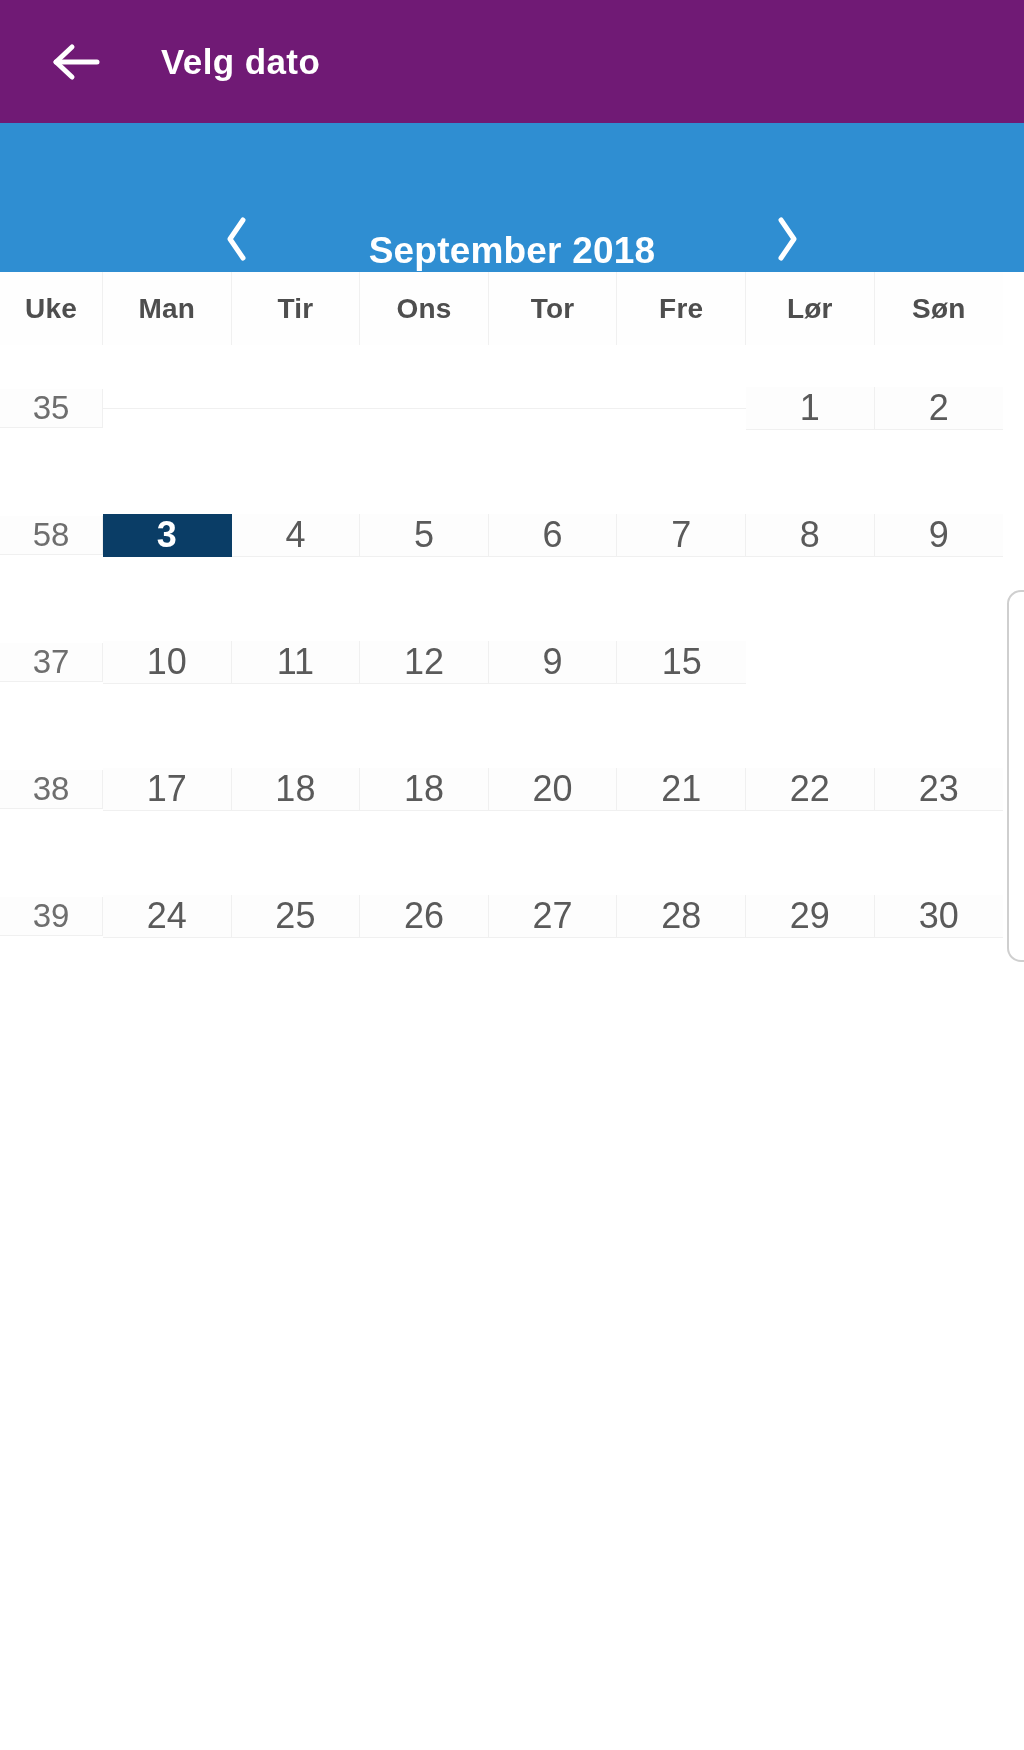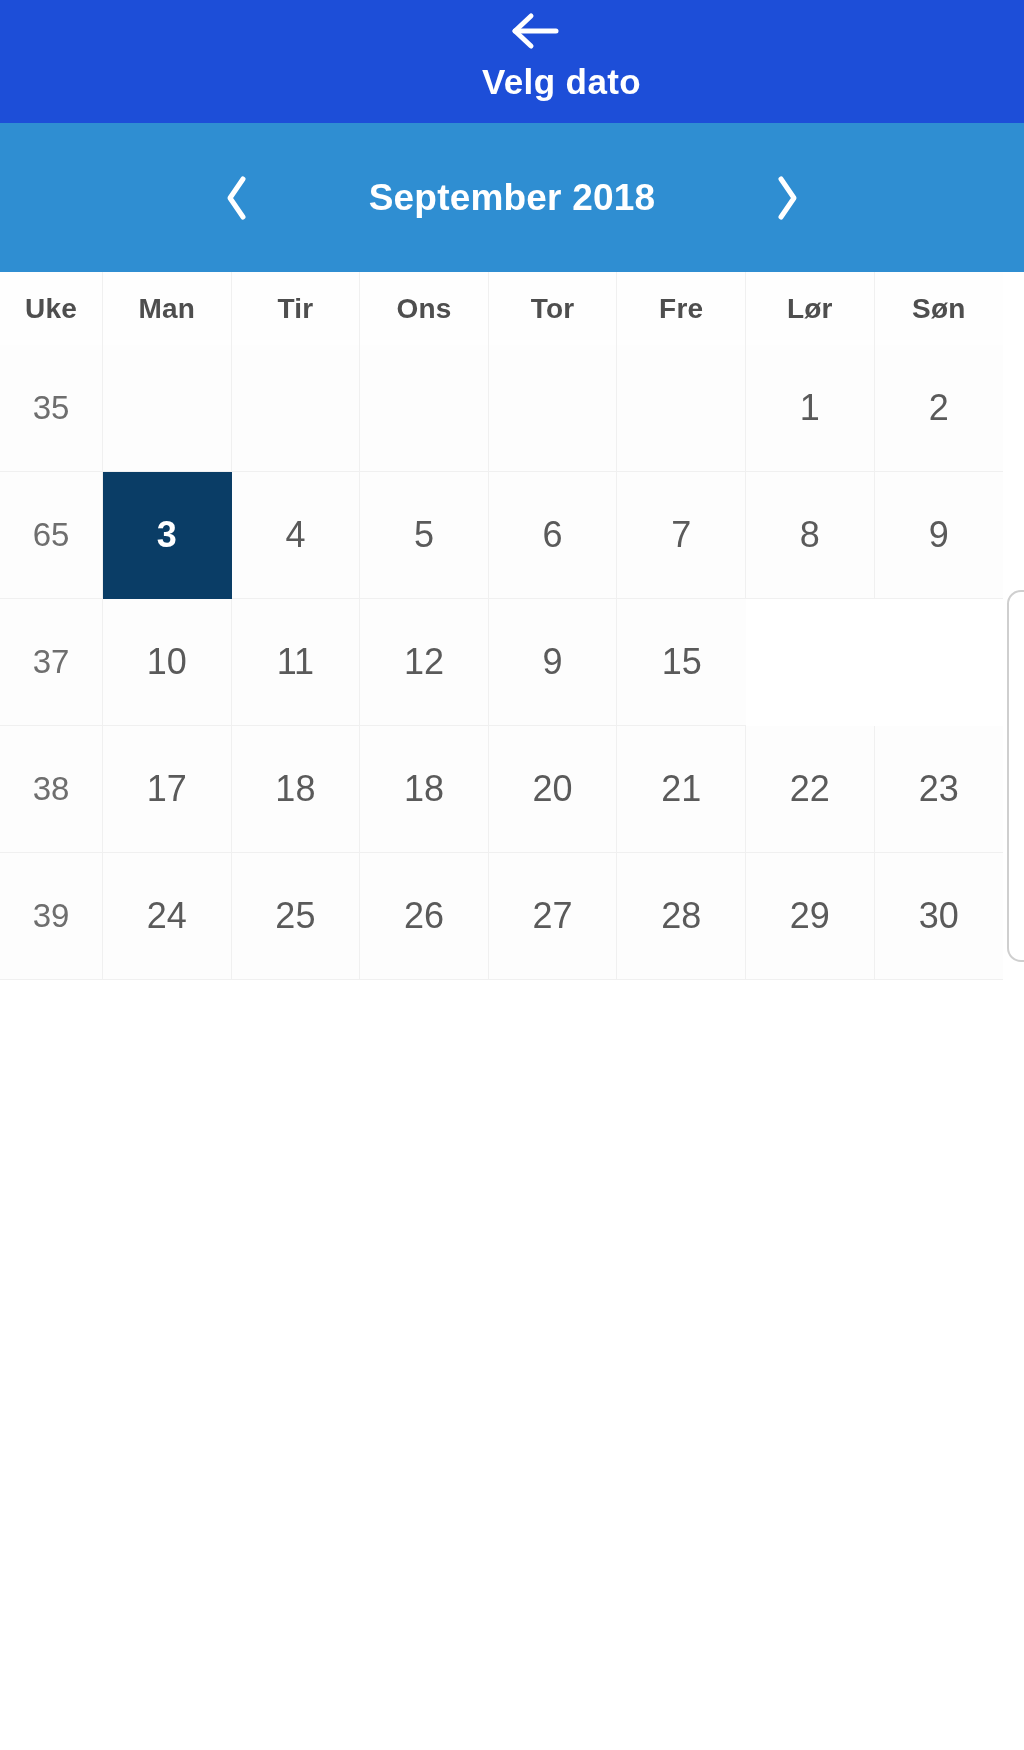--- a/index.html
+++ b/index.html
@@ -15,25 +15,24 @@
   .screen {
     position: relative;
     width: 1024px;
     height: 1750px;
     background: #ffffff;
   }
 
   
   .app-bar {
     height: 123px;
-    background: #1d4ed8;
+    background: #701a75;
     display: flex;
     align-items: center;
     padding-left: 45px;
-    flex-direction: column;
   }
 
   .back-btn {
     width: 62px;
     height: 62px;
     display: flex;
     align-items: center;
     justify-content: center;
     flex: 0 0 auto;
   }
@@ -46,21 +45,21 @@
     letter-spacing: 0.4px;
     margin-left: 54px;
     white-space: nowrap;
   }
 
   
   .month-bar {
     height: 149px;
     background: #2f8ed2;
     display: flex;
-    align-items: center;
+    align-items: flex-end;
     justify-content: center;
     gap: 42px;
   }
 
   .month-nav-btn {
     width: 66px;
     height: 66px;
     display: flex;
     align-items: center;
     justify-content: center;
@@ -89,20 +88,21 @@
     display: flex;
     width: 1024px;
   }
 
   .cal-head-row {
     height: 73px;
   }
 
   .cal-week-row {
     height: 127px;
+    align-items: center;
   }
 
   .cal-cell {
     flex: 0 0 128.6px;
     width: 128.6px;
     border-right: 1px solid #f0f0f0;
     border-bottom: 1px solid #f0f0f0;
     display: flex;
     align-items: center;
     justify-content: center;
@@ -257,21 +257,21 @@
       <div class="cal-cell">
         <span class="day-num">1</span>
       </div>
       <div class="cal-cell">
         <span class="day-num">2</span>
       </div>
     </div>
 
     <div class="cal-row cal-week-row">
       <div class="cal-cell uke-col">
-        <span class="week-num">65</span>
+        <span class="week-num">58</span>
       </div>
       <div class="cal-cell selected">
         <span class="day-num">3</span>
       </div>
       <div class="cal-cell">
         <span class="day-num">4</span>
       </div>
       <div class="cal-cell">
         <span class="day-num">5</span>
       </div>

